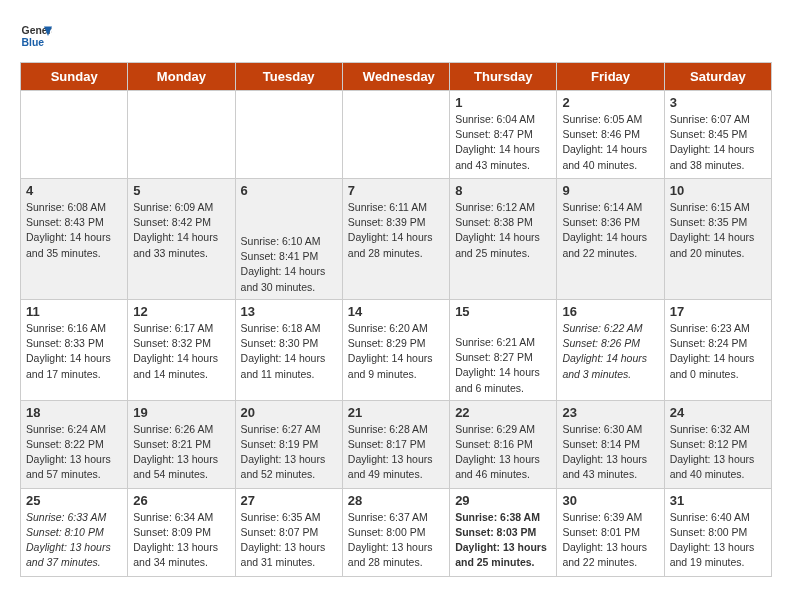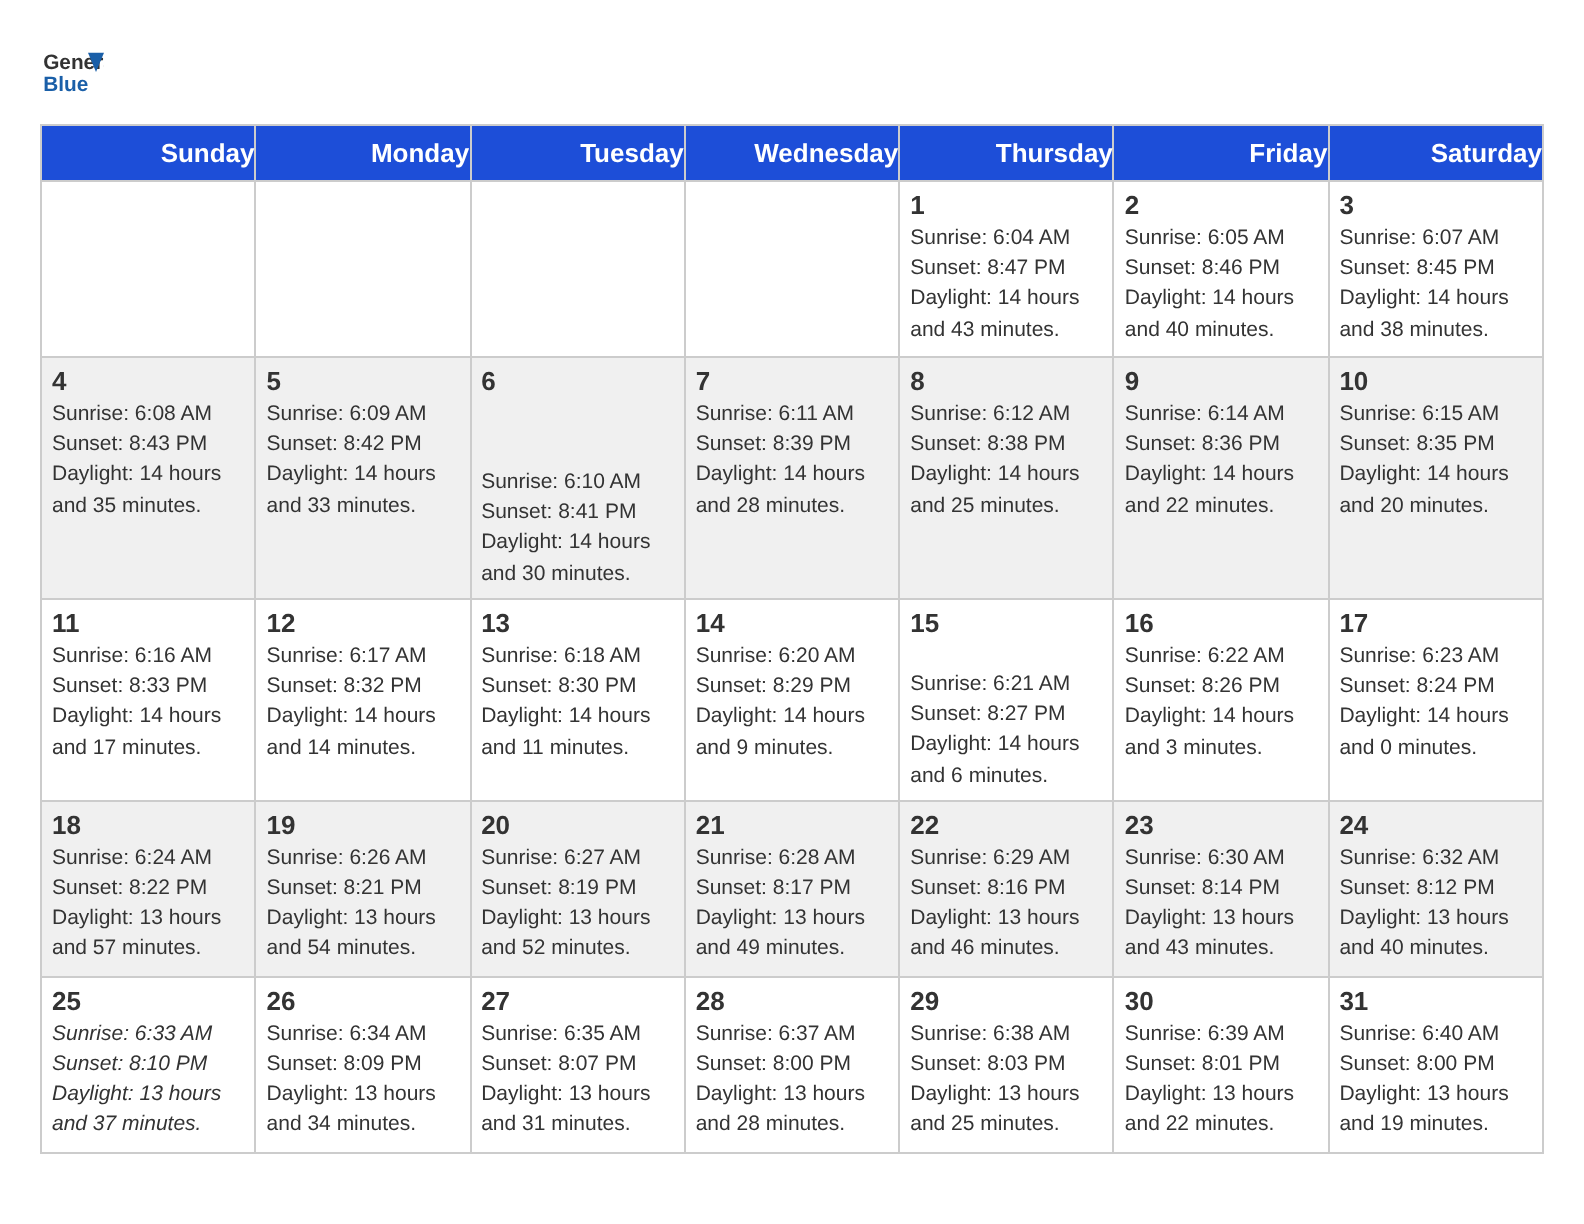--- a/index.html
+++ b/index.html
@@ -36,26 +36,26 @@
     .location {
       font-size: 16px;
       color: #333;
     }
     table {
       width: 100%;
       border-collapse: collapse;
       table-layout: fixed;
     }
     thead th {
-      background: #1d4ed8;
+      background: #c2410c;
       color: #fff;
       font-size: 13px;
       font-weight: bold;
-      padding: 6px 0;
-      text-align: right;
+      padding: 6px 20px;
+      text-align: center;
       border: 1px solid #ccc;
     }
     tbody td {
       vertical-align: top;
       border: 1px solid #ccc;
       padding: 4px 5px;
       font-size: 10.5px;
       color: #333;
       height: 88px;
     }
@@ -216,21 +216,21 @@
         </td>
         <td>
           <span class="day-num">15</span>
           <div class="day-info" style="white-space: pre-line; margin-top: 16px;">Sunrise: 6:21 AM
 Sunset: 8:27 PM
 Daylight: 14 hours
 and 6 minutes.</div>
         </td>
         <td>
           <span class="day-num">16</span>
-          <div class="day-info" style="white-space: pre-line;">Sunrise: 6:22 AM
+          <div class="day-info" style="white-space: pre-line; font-style: italic;">Sunrise: 6:22 AM
 Sunset: 8:26 PM
 Daylight: 14 hours
 and 3 minutes.</div>
         </td>
         <td>
           <span class="day-num">17</span>
           <div class="day-info" style="white-space: pre-line;">Sunrise: 6:23 AM
 Sunset: 8:24 PM
 Daylight: 14 hours
 and 0 minutes.</div>
@@ -311,21 +311,21 @@
         </td>
         <td>
           <span class="day-num">28</span>
           <div class="day-info" style="white-space: pre-line;">Sunrise: 6:37 AM
 Sunset: 8:00 PM
 Daylight: 13 hours
 and 28 minutes.</div>
         </td>
         <td>
           <span class="day-num">29</span>
-          <div class="day-info" style="white-space: pre-line;">Sunrise: 6:38 AM
+          <div class="day-info" style="white-space: pre-line; font-weight: bold;">Sunrise: 6:38 AM
 Sunset: 8:03 PM
 Daylight: 13 hours
 and 25 minutes.</div>
         </td>
         <td>
           <span class="day-num">30</span>
           <div class="day-info" style="white-space: pre-line;">Sunrise: 6:39 AM
 Sunset: 8:01 PM
 Daylight: 13 hours
 and 22 minutes.</div>

